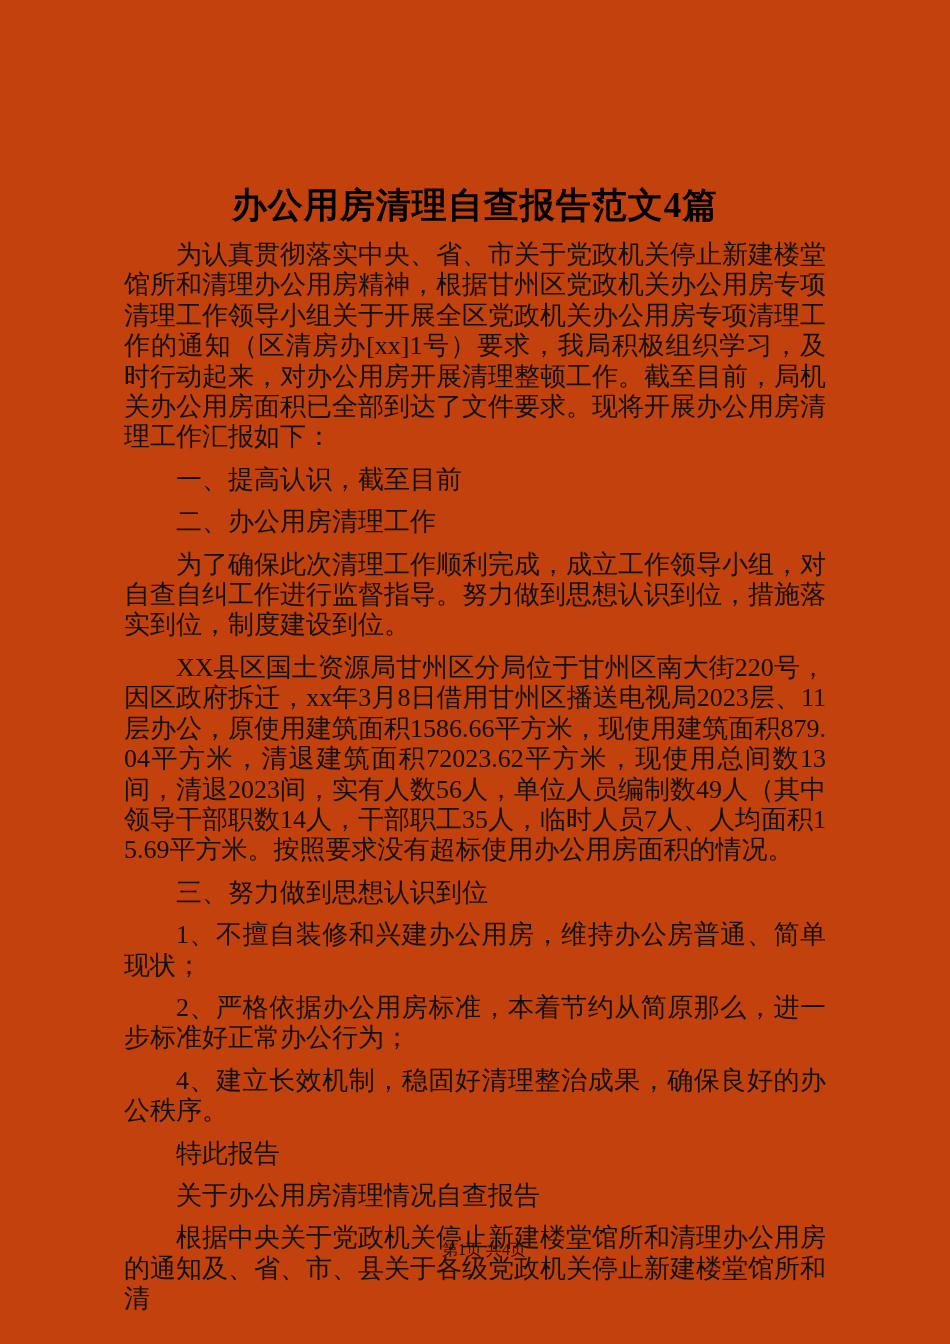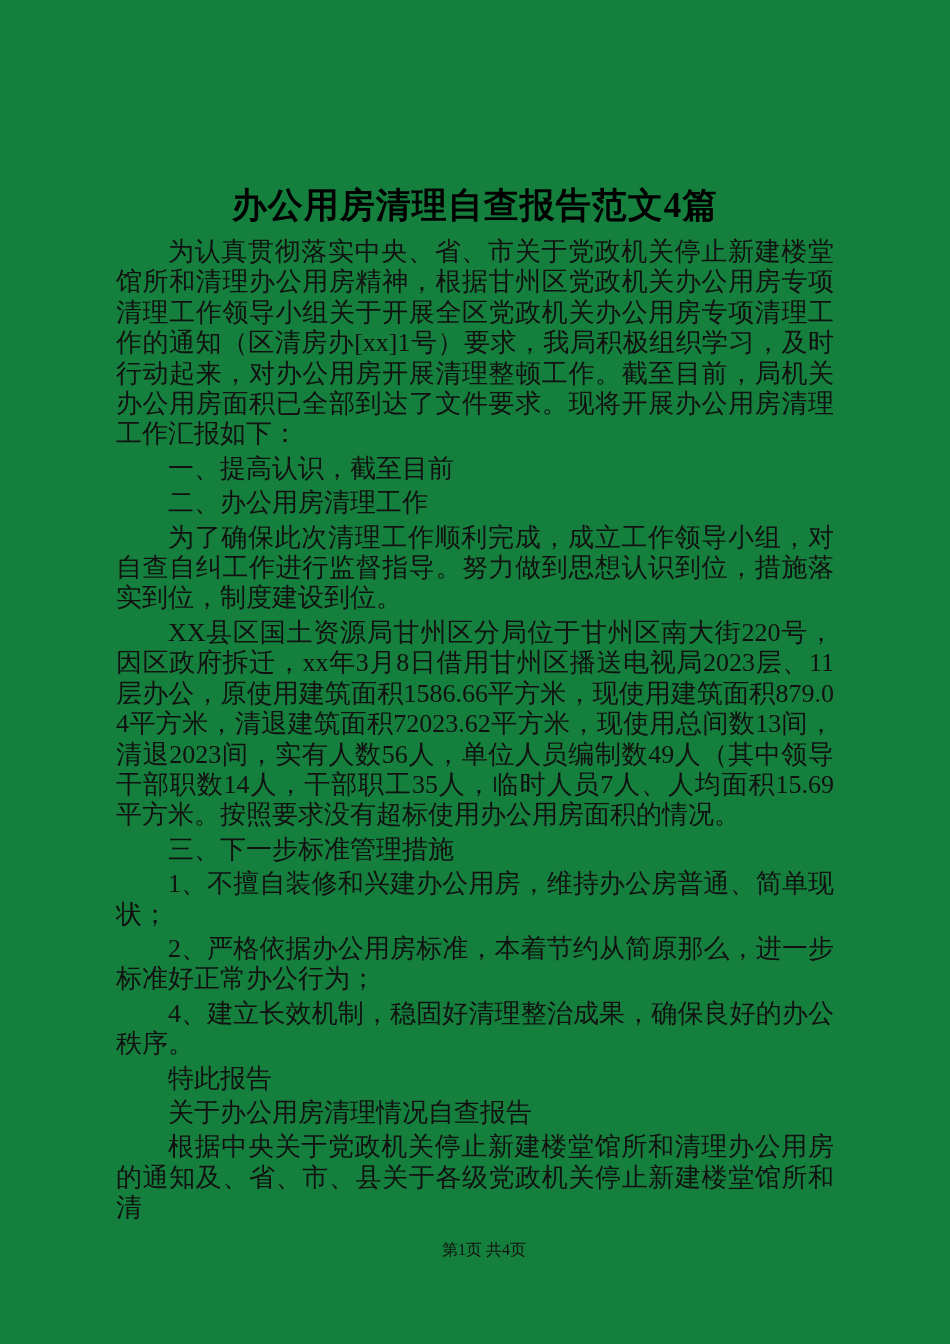--- a/index.html
+++ b/index.html
@@ -4,21 +4,21 @@
 <style>
   html, body {
     margin: 0;
     padding: 0;
     background: #ffffff;
   }
   .page {
     position: relative;
     width: 950px;
     height: 1344px;
-    background: #15803d;
+    background: #c2410c;
     overflow: hidden;
     font-family: "Liberation Serif", "DejaVu Serif", serif;
     color: #000000;
   }
   .content {
     position: absolute;
     left: 112px;
     top: 184px;
     width: 726px;
   }
@@ -26,21 +26,21 @@
     margin: 0 0 9px 0;
     font-size: 35px;
     line-height: 44px;
     font-weight: bold;
     text-align: center;
     letter-spacing: 1px;
     color: #000000;
     font-family: "Liberation Serif", "DejaVu Serif", serif;
   }
   .paragraphs p {
-    margin: 4px;
+    margin: 12px;
     font-size: 26px;
     line-height: 30.4px;
     text-align: justify;
     text-justify: inter-character;
     text-indent: 2em;
     color: #111111;
     word-break: break-all;
   }
   .footer {
     position: absolute;
@@ -58,21 +58,21 @@
 
 <div class="page">
   <div class="content">
     <h1 class="doc-title">办公用房清理自查报告范文4篇</h1>
     <div class="paragraphs" id="paragraphs">
         <p>为认真贯彻落实中央、省、市关于党政机关停止新建楼堂馆所和清理办公用房精神，根据甘州区党政机关办公用房专项清理工作领导小组关于开展全区党政机关办公用房专项清理工作的通知（区清房办[xx]1号）要求，我局积极组织学习，及时行动起来，对办公用房开展清理整顿工作。截至目前，局机关办公用房面积已全部到达了文件要求。现将开展办公用房清理工作汇报如下：</p>
         <p>一、提高认识，截至目前</p>
         <p>二、办公用房清理工作</p>
         <p>为了确保此次清理工作顺利完成，成立工作领导小组，对自查自纠工作进行监督指导。努力做到思想认识到位，措施落实到位，制度建设到位。</p>
         <p>XX县区国土资源局甘州区分局位于甘州区南大街220号，因区政府拆迁，xx年3月8日借用甘州区播送电视局2023层、11层办公，原使用建筑面积1586.66平方米，现使用建筑面积879.04平方米，清退建筑面积72023.62平方米，现使用总间数13间，清退2023间，实有人数56人，单位人员编制数49人（其中领导干部职数14人，干部职工35人，临时人员7人、人均面积15.69平方米。按照要求没有超标使用办公用房面积的情况。</p>
-        <p>三、下一步标准管理措施</p>
+        <p>三、努力做到思想认识到位</p>
         <p>1、不擅自装修和兴建办公用房，维持办公房普通、简单现状；</p>
         <p>2、严格依据办公用房标准，本着节约从简原那么，进一步标准好正常办公行为；</p>
         <p>4、建立长效机制，稳固好清理整治成果，确保良好的办公秩序。</p>
         <p>特此报告</p>
         <p>关于办公用房清理情况自查报告</p>
         <p>根据中央关于党政机关停止新建楼堂馆所和清理办公用房的通知及、省、市、县关于各级党政机关停止新建楼堂馆所和清</p>
       </div>
   </div>
   <div class="footer">
     <span>第1页 共4页</span>

